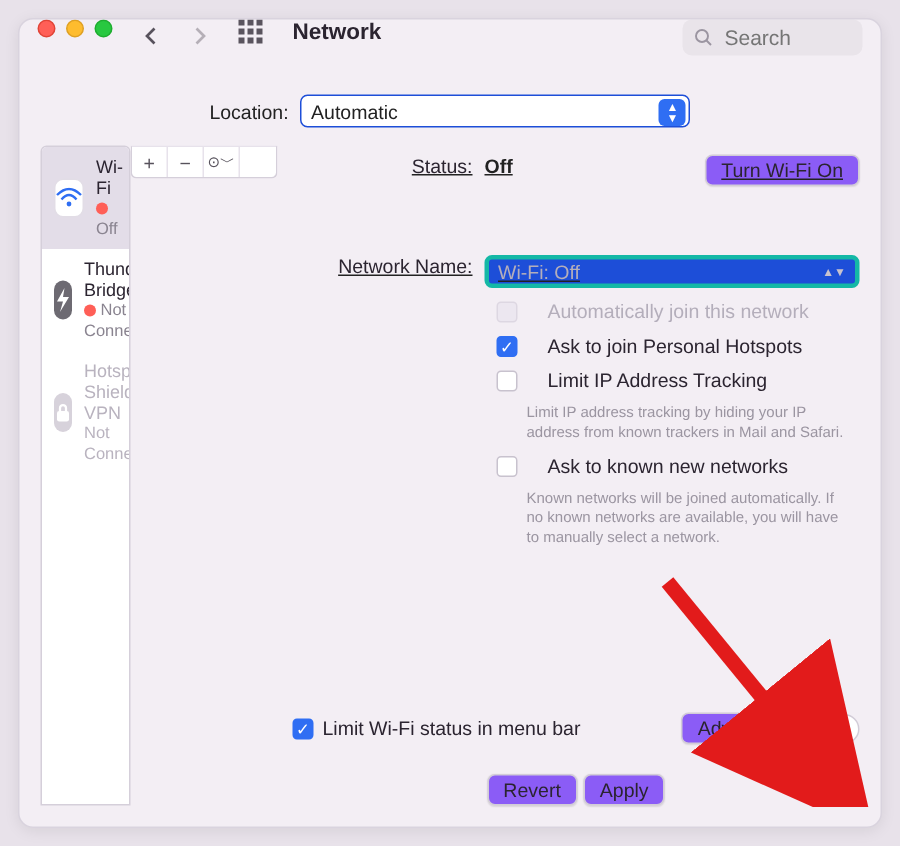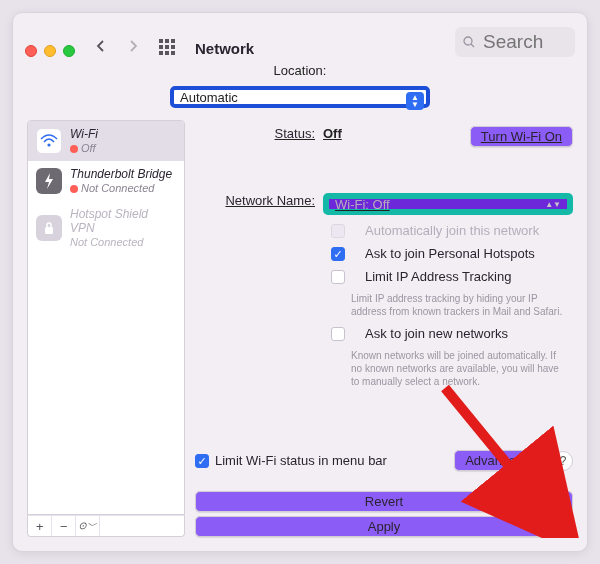--- a/index.html
+++ b/index.html
@@ -21,21 +21,21 @@
     border: 1px solid #d9d3de;
     border-radius: 10px;
     box-shadow: 0 2px 10px rgba(0,0,0,0.08);
     display: flex;
     flex-direction: column;
     overflow: hidden;
   }
   .titlebar {
     height: 44px;
     display: flex;
-    align-items: flex-end;
+    align-items: flex-start;
     padding: 0 12px;
     gap: 8px;
   }
   .traffic { display:flex; gap:7px; margin-right:6px; }
   .dot { width:12px; height:12px; border-radius:50%; }
   .dot.red { background:#ff5f57; border:0.5px solid #e04437; }
   .dot.yellow { background:#febc2e; border:0.5px solid #dfa022; }
   .dot.green { background:#28c840; border:0.5px solid #1ead2f; }
   .navbtn {
     width:24px; height:22px; display:flex; align-items:center; justify-content:center;
@@ -48,41 +48,40 @@
   }
   .grid-icon span { background:#5a545e; width:4px; height:4px; }
   .title { font-weight:600; font-size:15px; color:#2b2430; flex:0 0 auto; margin-left:4px; }
   .spacer { flex:1; }
   .search {
     display:flex; align-items:center; gap:6px;
     background:rgba(0,0,0,0.04); border-radius:6px; padding:3px 8px;
     width:120px; color:#8a8490;
   }
   .search input {
-    border:none; background:transparent; outline:none; font-size:19px; color:#666; width:80px;
+    border:none; background:transparent; outline:none; font-size:14px; color:#666; width:80px;
   }
   .location-row {
     display:flex; align-items:center; justify-content:center; gap:8px;
     padding: 6px 0 12px 0;
-    flex-direction: column;
   }
   .select {
-    width:260px; height:22px; background:#fff; border:4px solid #1d4ed8; border-radius:5px;
+    width:260px; height:22px; background:#fff; border:1px solid #1d4ed8; border-radius:5px;
     display:flex; align-items:center; padding:0 6px; position:relative; font-size:13px;
   }
   .select .arrows {
     position:absolute; right:2px; top:2px; width:18px; height:18px;
     background:#2f6ef3; border-radius:4px; display:flex; flex-direction:column;
     align-items:center; justify-content:center; color:#fff; font-size:8px; line-height:7px;
   }
   .body {
     flex:1; display:flex; padding:0 14px 14px 14px; gap:10px;
   }
   .sidebar {
-    width:158px; display:flex; flex-direction:column;font-style:italic;
+    width:158px; display:flex; flex-direction:row;
   }
   .service-list {
     flex:1; background:#fff; border:1px solid #d5cfda; border-radius:4px 4px 0 0;
     overflow:hidden;
   }
   .service {
     display:flex; align-items:center; gap:8px; padding:6px 8px;
   }
   .service.sel { background:#e3dde8; }
   .svc-icon {
@@ -107,21 +106,21 @@
   .detail {
     flex:1; display:flex; flex-direction:column; gap:8px;
   }
   .row { display:flex; align-items:flex-start;text-decoration:underline; }
   .left-label { width:128px; text-align:right; padding-right:8px; color:#2b2430; font-size:13px; }
   .btn {
     background:#8b5cf6; border:1px solid #d2ccd7; border-radius:5px; padding:2px 10px;
     font-size:13px; color:#2b2430; box-shadow:0 0.5px 1px rgba(0,0,0,0.1);
   }
   .disabled-select {
-    flex:1; height:22px; background:#6d28d9; border:6px solid #14b8a6; border-radius:5px;
+    flex:1; height:22px; background:#1d4ed8; border:3px solid #14b8a6; border-radius:5px;
     display:flex; align-items:center; padding:0 6px; color:#b4aebb; font-size:13px;
     position:relative;
   }
   .disabled-select .arrows2 { position:absolute; right:6px; color:#c8c2ce; font-size:8px; line-height:7px; display:flex; flex-direction:column; }
   .check-row { display:flex; align-items:flex-start; padding-left:136px; gap:20px; }
   .chk {
     width:14px; height:14px; border-radius:3px; border:1px solid #c8c2ce; background:#fff;
     display:flex; align-items:center; justify-content:center; flex-shrink:0; margin-top:1px;
   }
   .chk.on { background:#2f6ef3; border-color:#2f6ef3; color:#fff; font-size:11px; }
@@ -130,21 +129,21 @@
   .opt-label.dis { color:#b4aebb; }
   .helper { font-size:10px; color:#9b95a1; padding-left:156px; line-height:13px; padding-right:6px; }
   .foot-row {
     display:flex; align-items:center; gap:6px; margin-top:auto;
     padding-top:12px;
   }
   .help-btn {
     width:20px; height:20px; border-radius:50%; border:1px solid #d2ccd7; background:#fff;
     display:flex; align-items:center; justify-content:center; font-size:12px; color:#555;
   }
-  .bottom-btns { display:flex; justify-content:space-between; gap:4px; padding-top:12px;flex-direction:column; }
+  .bottom-btns { display:flex; justify-content:center; gap:4px; padding-top:12px; }
   .arrow-annot {
     position:absolute; pointer-events:none;
   }
 </style>
 </head>
 <body>
 
 <div class="window">
 
   <div class="titlebar">
@@ -270,21 +269,21 @@
       </div>
 
       <div class="check-row">
         <div class="chk"></div>
         <span class="opt-label">Limit IP Address Tracking</span>
       </div>
       <div class="helper">Limit IP address tracking by hiding your IP address from known trackers in Mail and Safari.</div>
 
       <div class="check-row">
         <div class="chk"></div>
-        <span class="opt-label">Ask to join new networks</span>
+        <span class="opt-label">Ask to known new networks</span>
       </div>
       <div class="helper">Known networks will be joined automatically. If no known networks are available, you will have to manually select a network.</div>
 
       <div class="foot-row">
         <div class="chk on" style="margin-left:0">✓</div>
         <span class="opt-label">Limit Wi-Fi status in menu bar</span>
         <div class="spacer"></div>
         <button class="btn">Advanced…</button>
         <div class="help-btn">?</div>
       </div>

